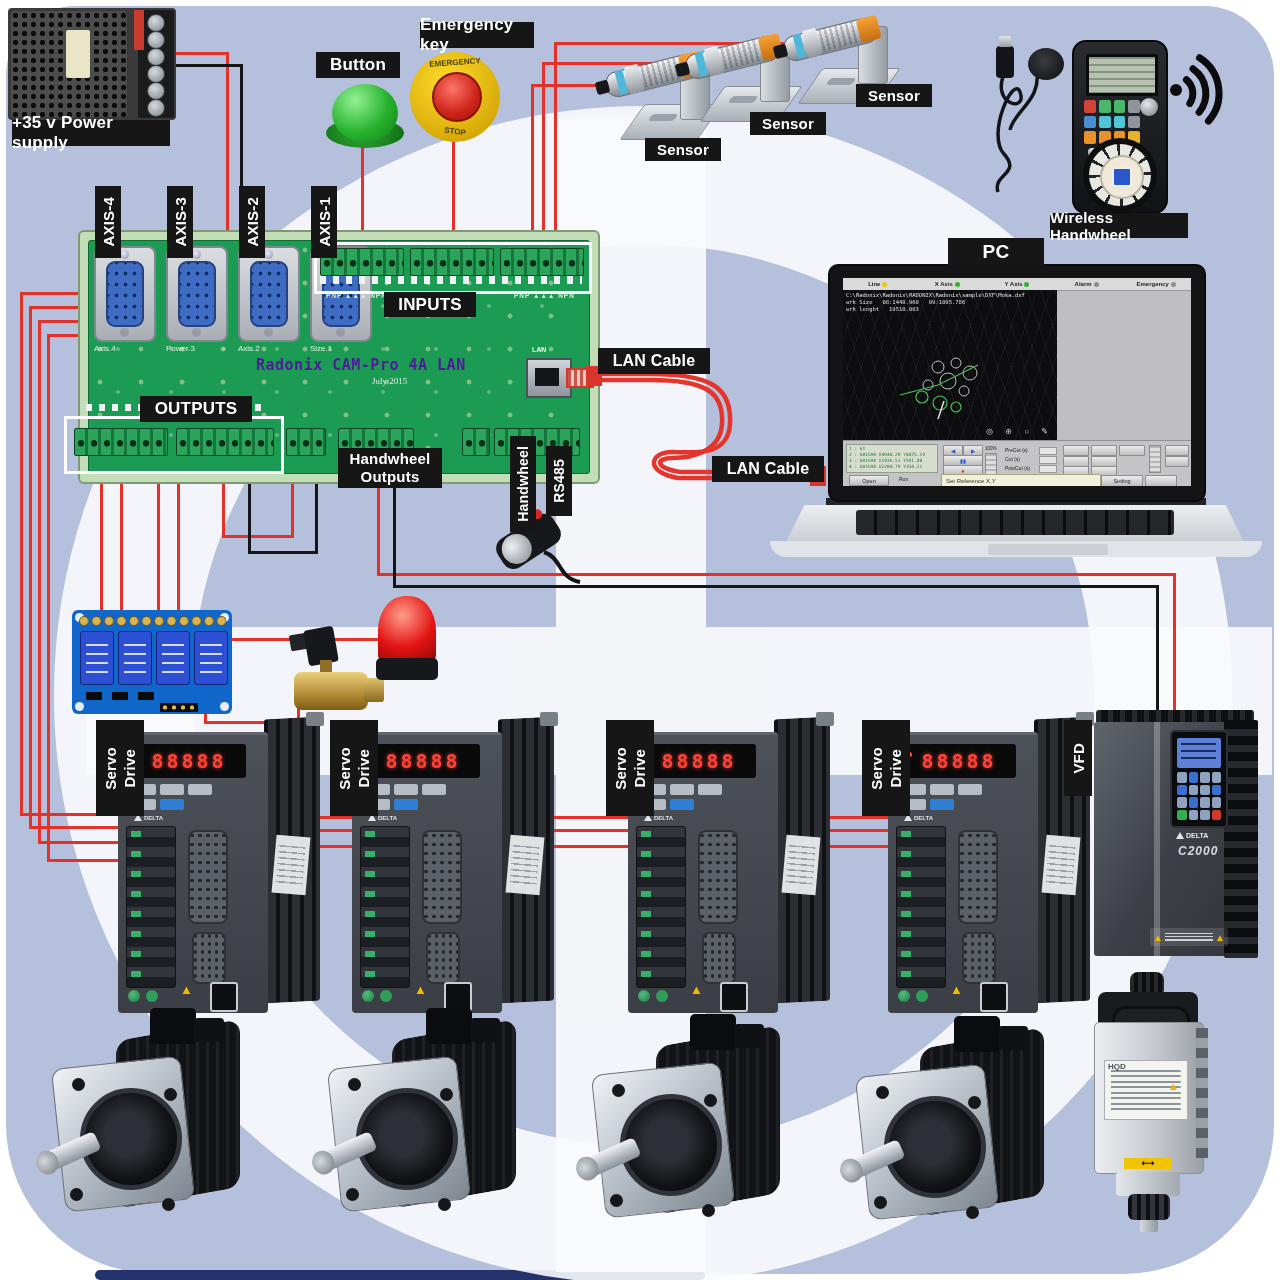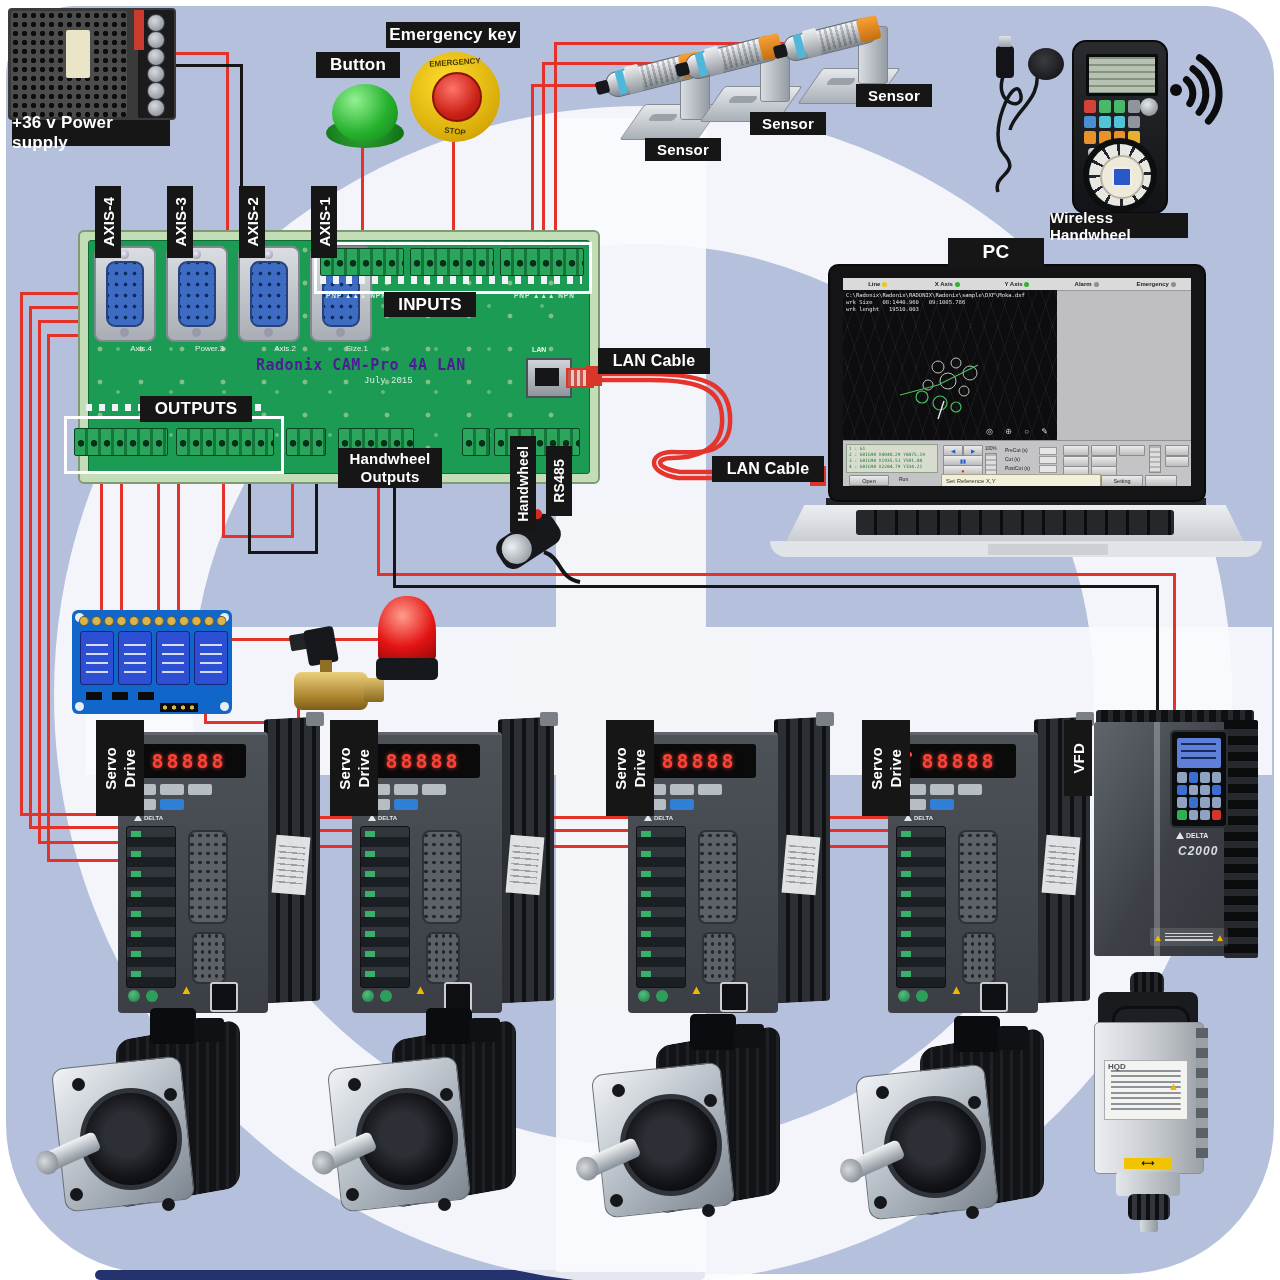--- a/index.html
+++ b/index.html
@@ -56,23 +56,23 @@
   .pendant .hub{position:absolute;left:29px;top:29px;width:16px;height:16px;background:#2a58c8;border:2px solid #eee;border-radius:3px}
   .cup{position:absolute;left:1028px;top:48px;width:36px;height:32px;border-radius:50%;background:radial-gradient(circle at 45% 40%,#3a3c41,#0c0c0e);z-index:12}
   .usb{position:absolute;left:996px;top:46px;width:18px;height:32px;background:#131417;border-radius:4px;z-index:12}
   .usb:before{content:"";position:absolute;left:3px;top:-10px;width:12px;height:11px;background:linear-gradient(180deg,#dfe3e7,#9aa0a7);border-radius:1px}
   
   .board{position:absolute;left:78px;top:230px;width:518px;height:250px;background:#c3ddb7;border:2px solid #7e9b74;border-radius:6px;z-index:8}
   .pcb{position:absolute;left:8px;top:8px;width:500px;height:232px;background-color:#1b9b53;background-image:radial-gradient(circle at 11px 9px,rgba(235,224,190,.5) 2px,rgba(0,0,0,0) 2.8px),radial-gradient(circle at 29px 22px,rgba(215,230,210,.35) 1.6px,rgba(0,0,0,0) 2.2px);background-size:41px 33px,53px 43px;border-radius:3px;border:1px solid #0e6a36}
   .dsub{position:absolute;top:14px;width:58px;height:92px;background:linear-gradient(180deg,#dadee2,#a9aeb5);border:2px solid #82888f;border-radius:8px}
   .dsub:before{content:"";position:absolute;left:10px;top:13px;width:34px;height:62px;background-color:#3e6cc2;border:2px solid #27407e;border-radius:9px;background-image:radial-gradient(circle,#0d2c60 1.7px,rgba(0,0,0,0) 2.2px);background-size:9px 11px;background-position:4px 5px}
   .dsub:after{content:"";position:absolute;left:24px;top:2px;width:9px;height:9px;border-radius:50%;background:radial-gradient(circle at 40% 35%,#eef,#889);box-shadow:0 78px 0 #99a}
-  .silk{position:absolute;color:#dff3e4;font-size:8px;text-align:right;width:58px;top:112px}
+  .silk{position:absolute;color:#dff3e4;font-size:8px;text-align:left;width:58px;top:112px}
   .btitle{position:absolute;left:176px;top:124px;color:#4c1d95;font-family:"DejaVu Sans Mono",monospace;font-size:15px;font-weight:700;letter-spacing:.5px}
-  .bdate{position:absolute;left:284px;top:144px;color:#dff0e4;font-family:Liberation Mono, monospace;font-size:9px}
+  .bdate{position:absolute;left:292px;top:144px;color:#dff0e4;font-family:Liberation Serif, serif;font-size:9px}
   .pnp{position:absolute;color:#d9efe0;font-size:6.5px;font-weight:700;letter-spacing:1px}
   .lanport{position:absolute;left:446px;top:126px;width:42px;height:36px;background:linear-gradient(180deg,#cfd4d9,#8f959c);border:2px solid #4c5157}
   .lanport:before{content:"";position:absolute;left:7px;top:8px;width:24px;height:18px;background:#15161a}
   .lantxt{position:absolute;left:452px;top:114px;color:#dff3e4;font-size:7px;font-weight:700}
   .lanplug{position:absolute;left:486px;top:136px;width:24px;height:16px;background:#e8c8bd;border:2px solid #d8352b;background-image:repeating-linear-gradient(90deg,#c6564d 0 3px,rgba(0,0,0,0) 3px 6px)}
   
   .relay{position:absolute;left:72px;top:610px;width:160px;height:104px;background:#1066c9;border-radius:6px;z-index:10}
   .relay .hole{position:absolute;width:9px;height:9px;border-radius:50%;background:#e8edf2}
   .relay .screws{position:absolute;left:5px;top:4px;width:150px;height:14px;background-image:radial-gradient(circle at 7px 7px,#d8b54e 3.6px,#6e5418 4.6px,rgba(0,0,0,0) 5.2px);background-size:12.5px 14px}
   .relay .r{position:absolute;top:21px;width:32px;height:52px;background:#2d4fd4;border:1px solid #16247c;border-radius:3px;background-image:repeating-linear-gradient(180deg,rgba(255,255,255,.8) 0 1.5px,rgba(0,0,0,0) 1.5px 9px);background-size:70% 70%;background-repeat:no-repeat;background-position:55% 80%}
@@ -272,32 +272,32 @@
     <div class="screw" style="top:4px"></div>
       <div class="screw" style="top:21px"></div>
     <div class="screw" style="top:38px"></div>
       <div class="screw" style="top:55px"></div>
     <div class="screw" style="top:72px"></div>
       <div class="screw" style="top:89px"></div>
   </div>
   <div class="tag"></div>
 </div>
 <div class="lbl" style="left:12px;top:120px;width:158px;height:26px">
-    <span>+36 v Power supply</span>
+    <span>+35 v Power supply</span>
   </div>
 
 <div class="lbl" style="left:316px;top:52px;width:84px;height:26px">
     <span>Button</span>
   </div>
 <div class="gbtn abs" style="left:326px;top:84px;width:78px;height:64px;z-index:12">
   <div class="base"></div>
   <div class="dome"></div>
 </div>
 
-<div class="lbl" style="left:386px;top:22px;width:134px;height:26px">
+<div class="lbl" style="left:420px;top:22px;width:114px;height:26px">
     <span>Emergency key</span>
   </div>
 <div class="estop abs" style="left:410px;top:52px;width:90px;height:90px;z-index:12">
   <div class="disc"></div>
   <div class="et" style="top:6px;transform:rotate(-4deg)">EMERGENCY</div>
   <div class="btn"></div>
   <div class="et" style="bottom:6px;transform:rotate(8deg)">STOP</div>
 </div>
 
 <div class="sensor" style="left:606px;top:58px">

